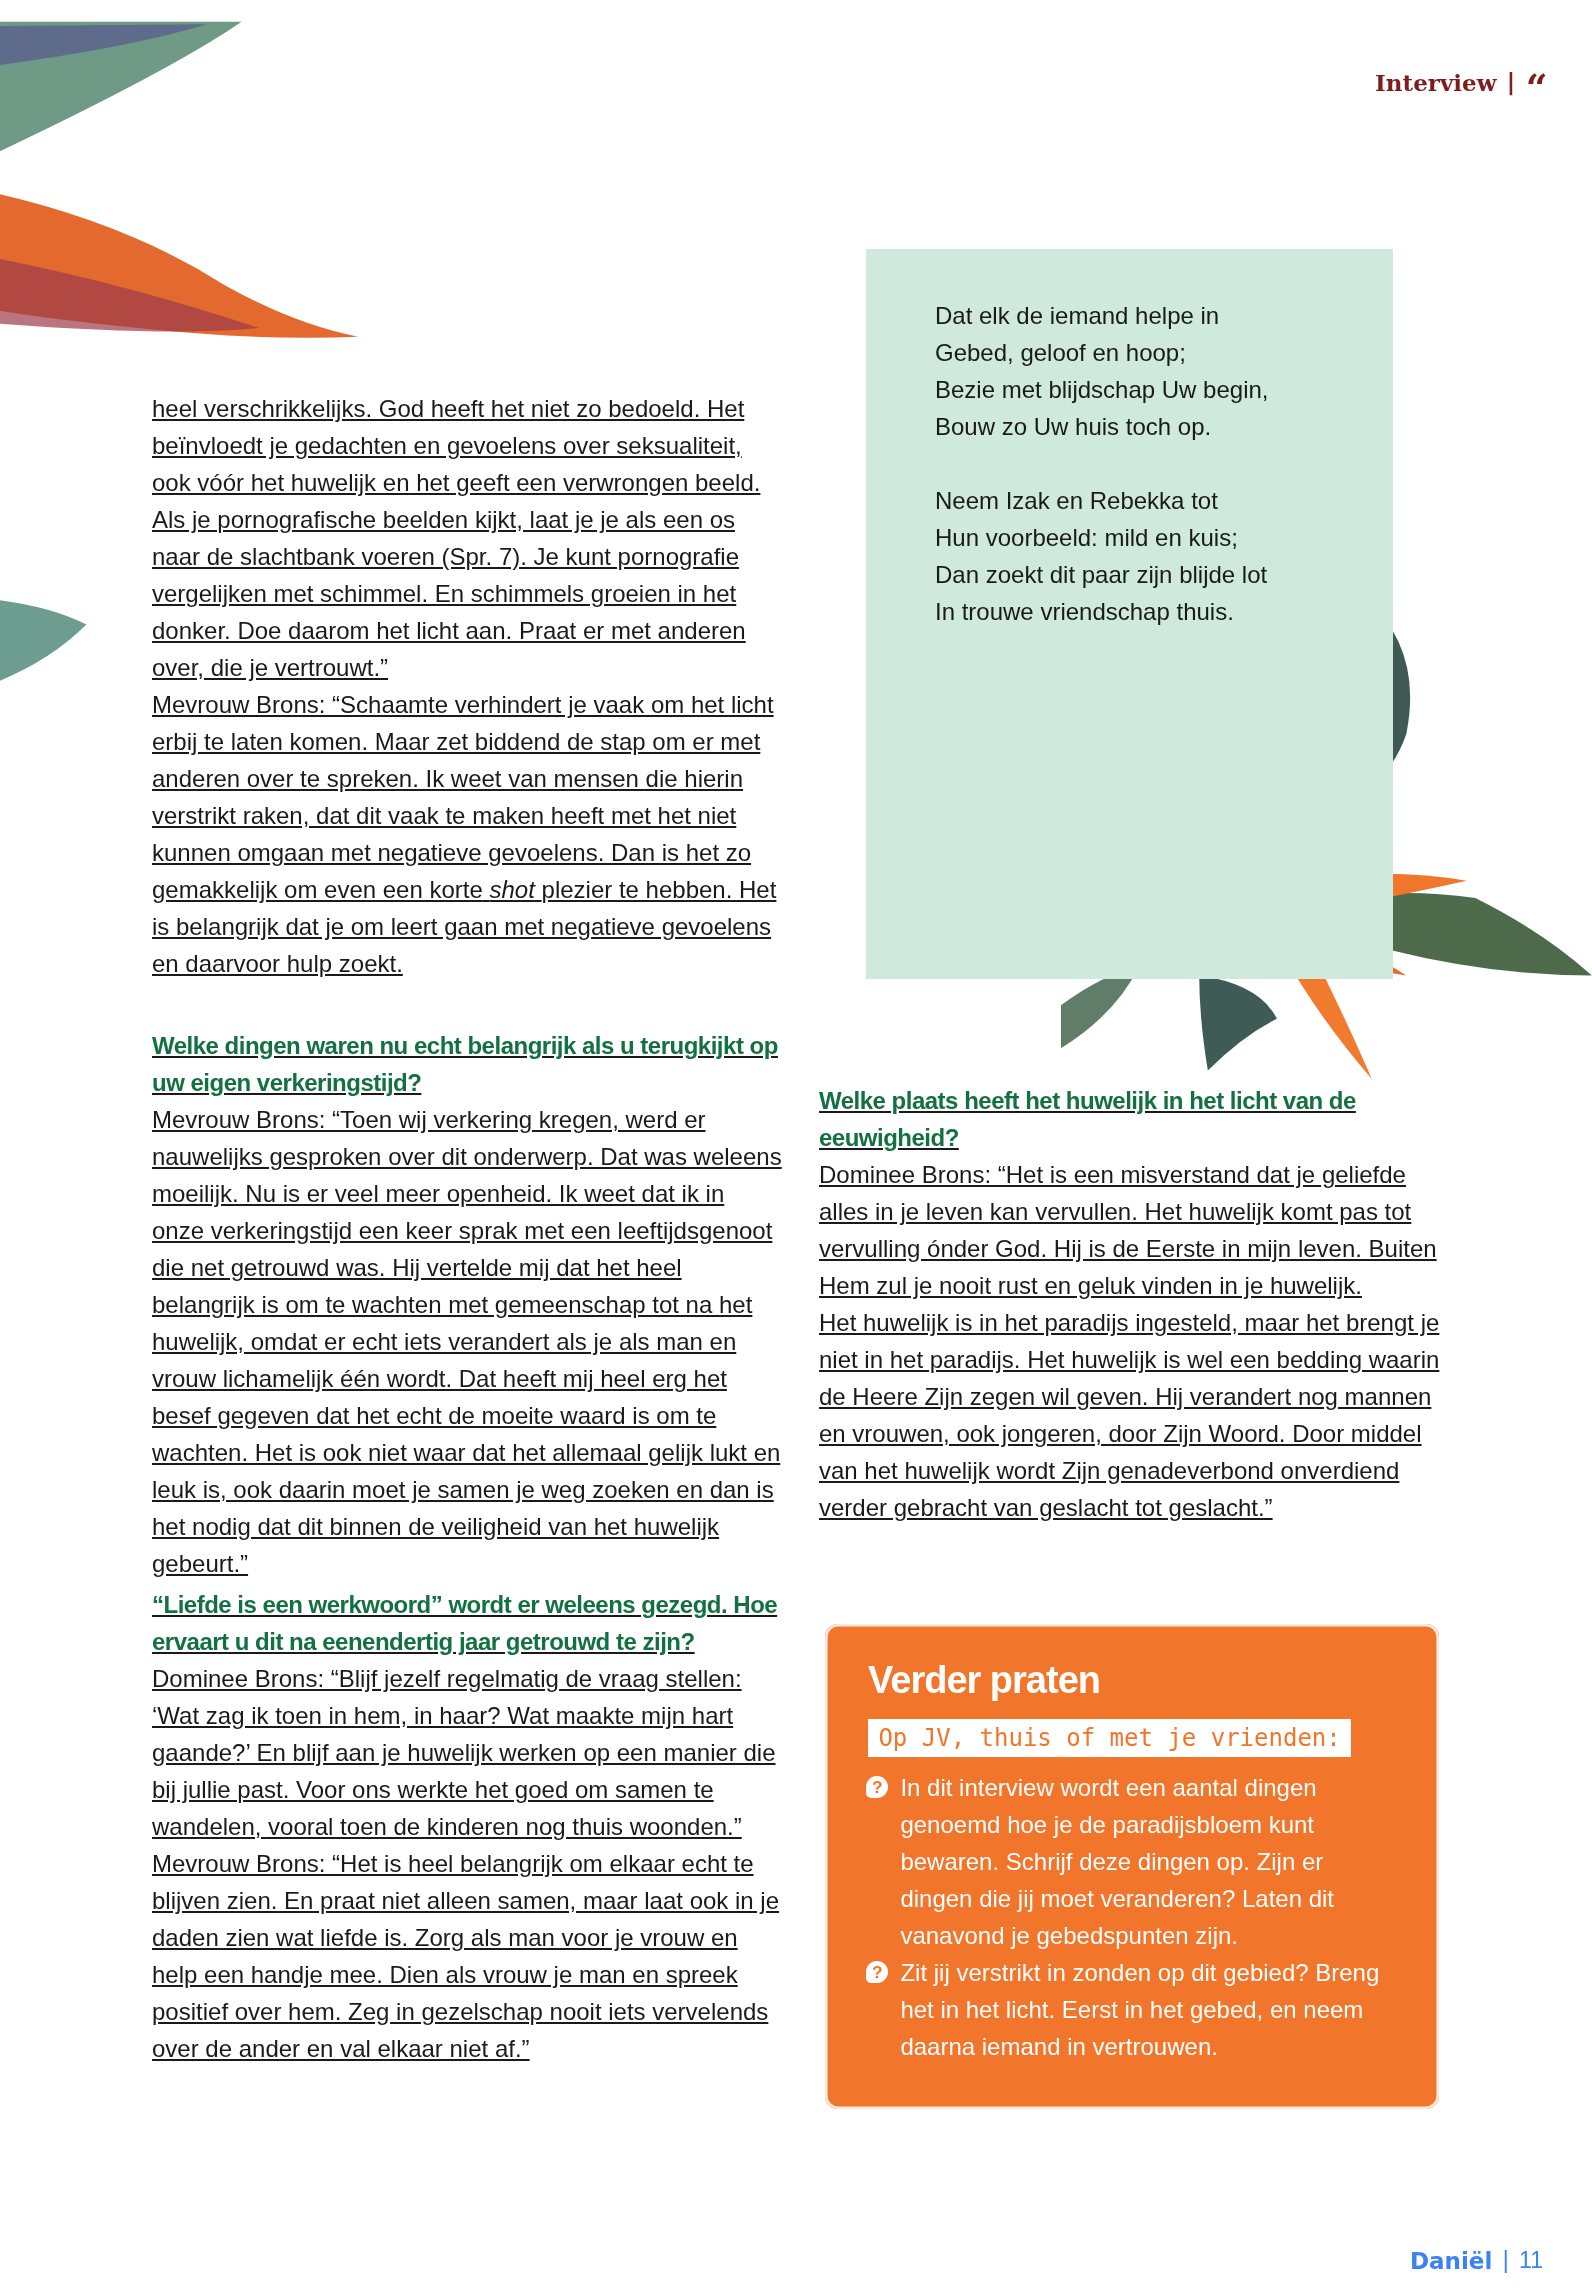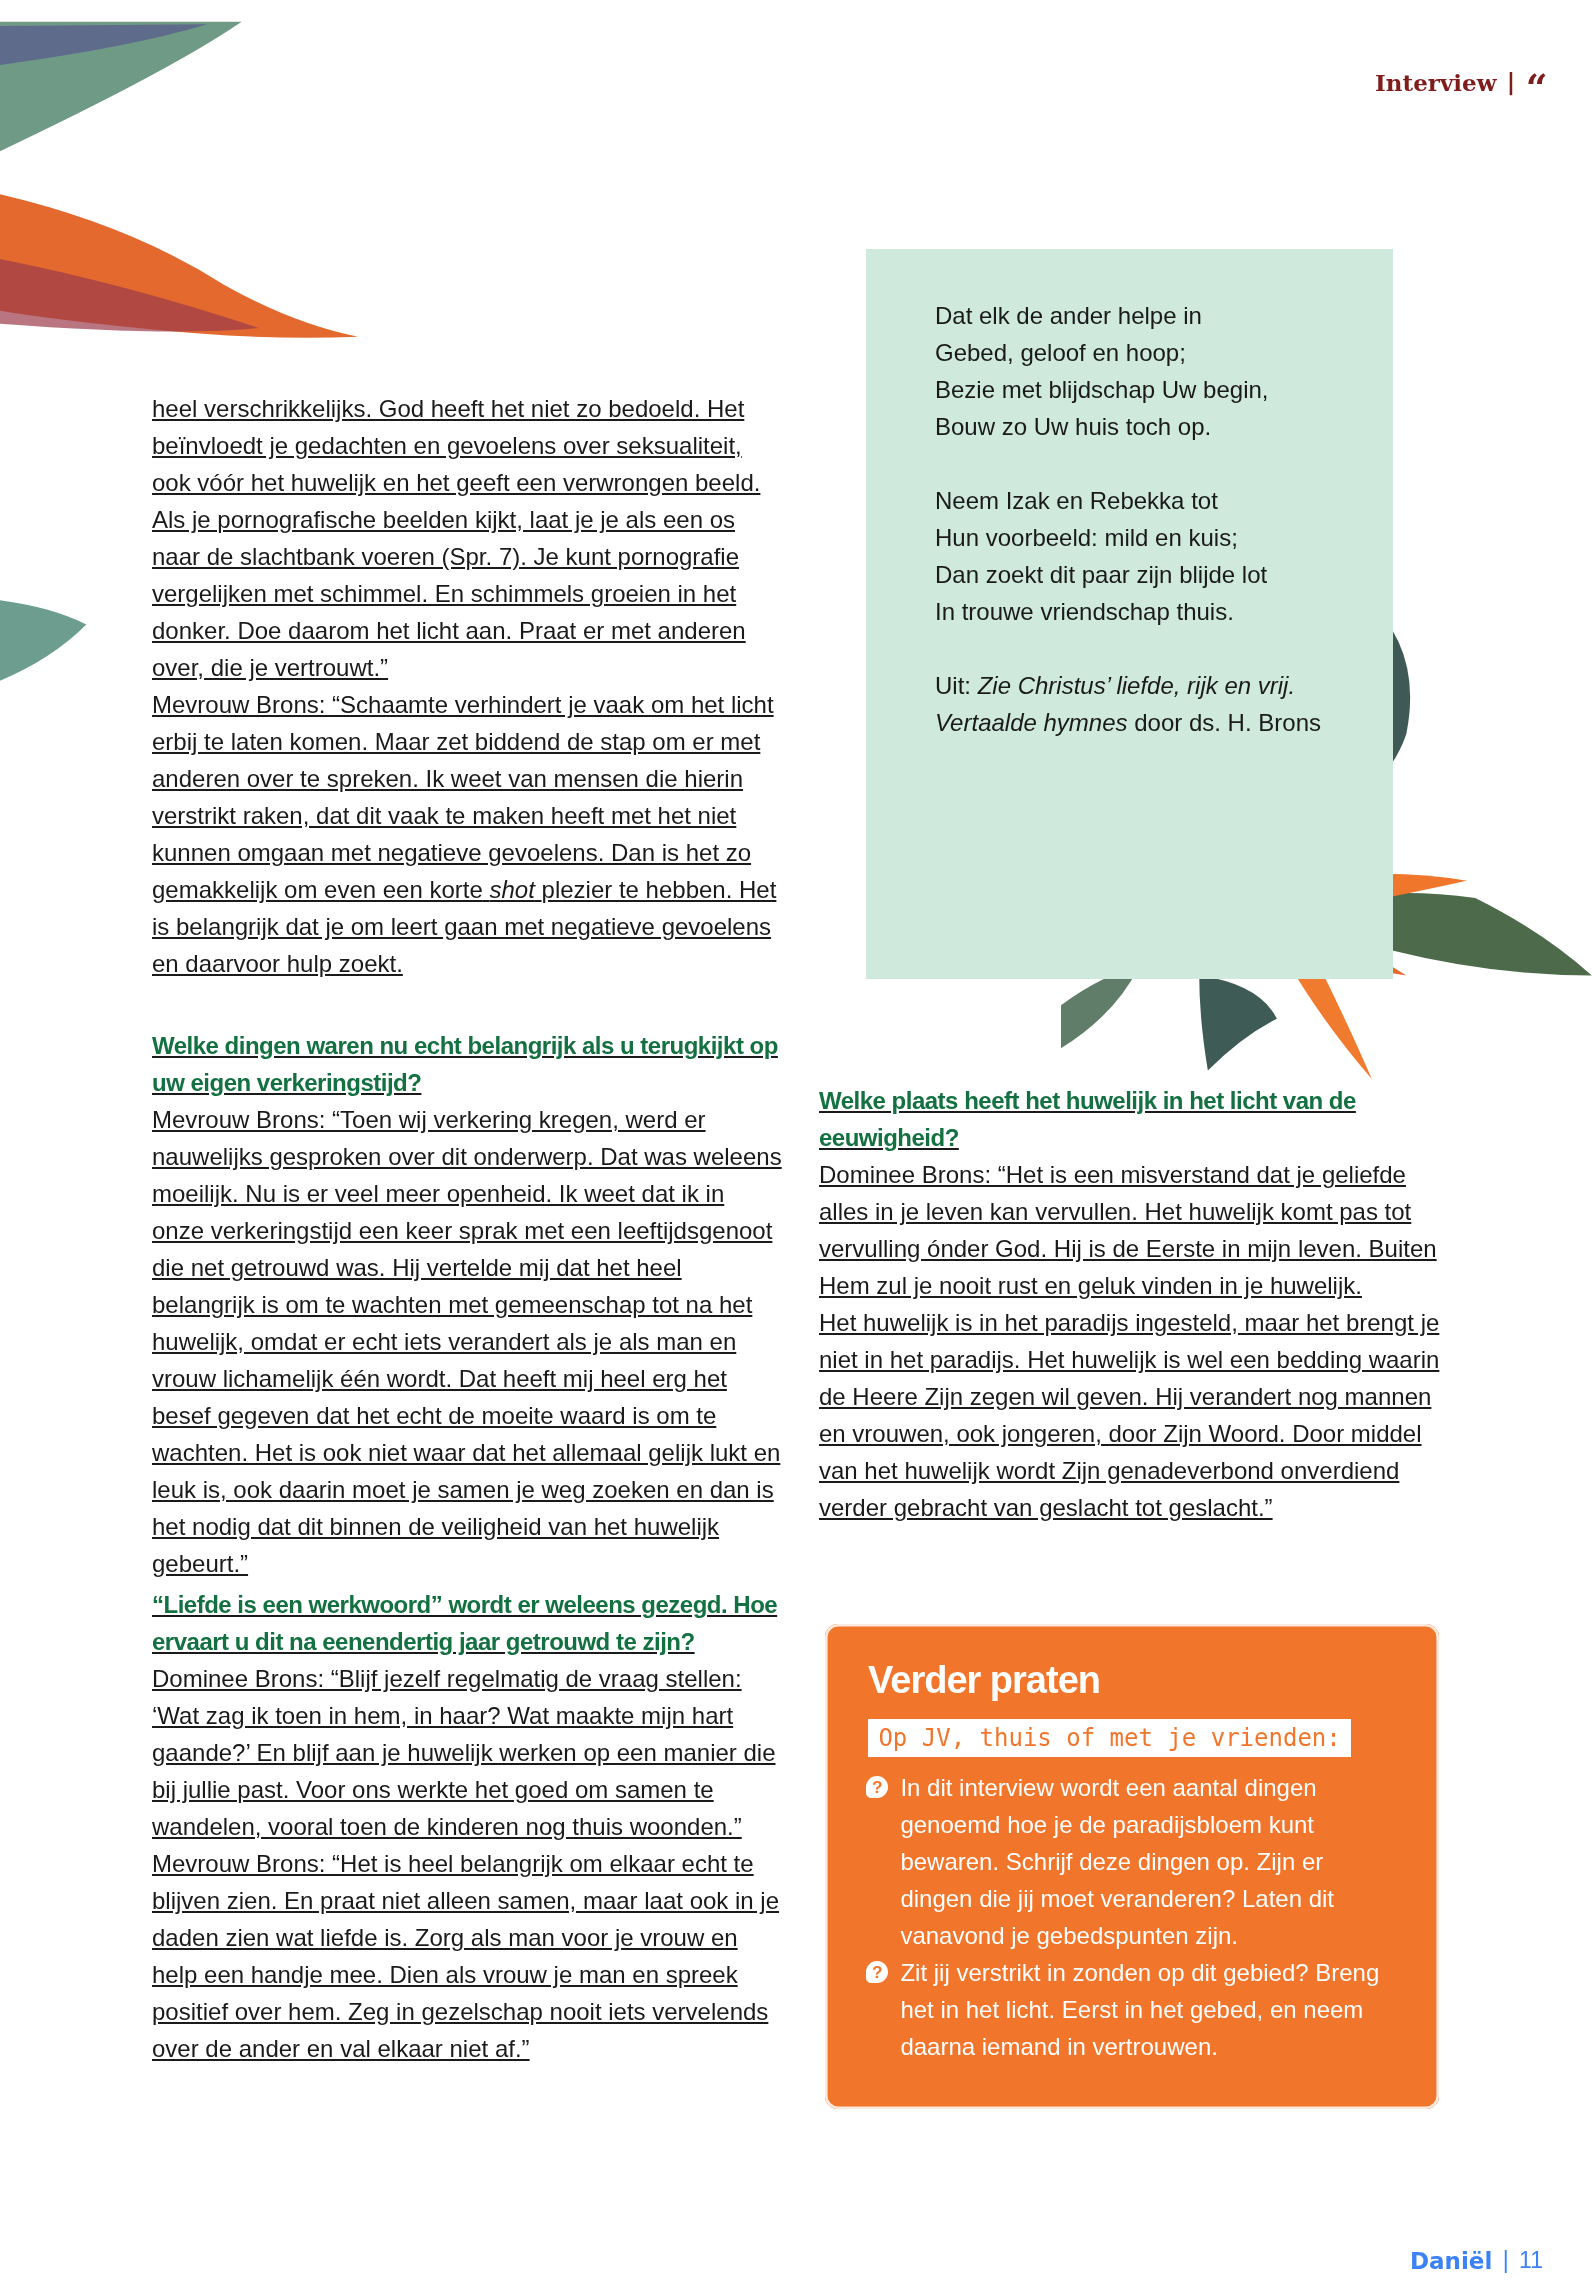--- a/index.html
+++ b/index.html
@@ -103,34 +103,30 @@
 
 <div class="col col-left b3">
   <p class="q">“Liefde is een werkwoord” wordt er weleens gezegd. Hoe ervaart u dit na eenendertig jaar getrouwd te zijn?</p>
   <p>Dominee Brons: “Blijf jezelf regelmatig de vraag stellen: ‘Wat zag ik toen in hem, in haar? Wat maakte mijn hart gaande?’ En blijf aan je huwelijk werken op een manier die bij jullie past. Voor ons werkte het goed om samen te wandelen, vooral toen de kinderen nog thuis woonden.”</p>
   <p>Mevrouw Brons: “Het is heel belangrijk om elkaar echt te blijven zien. En praat niet alleen samen, maar laat ook in je daden zien wat liefde is. Zorg als man voor je vrouw en help een handje mee. Dien als vrouw je man en spreek positief over hem. Zeg in gezelschap nooit iets vervelends over de ander en val elkaar niet af.”</p>
 </div>
 
 <div class="poem-box">
   <div class="poem">
     <div class="stanza">
-      <div>Dat elk de ander helpe in</div>
+      <div>Dat elk de iemand helpe in</div>
       <div>Gebed, geloof en hoop;</div>
       <div>Bezie met blijdschap Uw begin,</div>
       <div>Bouw zo Uw huis toch op.</div>
     </div>
     <div class="stanza">
       <div>Neem Izak en Rebekka tot</div>
       <div>Hun voorbeeld: mild en kuis;</div>
       <div>Dan zoekt dit paar zijn blijde lot</div>
       <div>In trouwe vriendschap thuis.</div>
-    </div>
-    <div>
-      <div><span>Uit: </span><em>Zie Christus’ liefde, rijk en vrij.</em></div>
-      <div><em>Vertaalde hymnes</em><span> door ds. H. Brons</span></div>
     </div>
   </div>
 </div>
 
 <div class="col col-right">
   <p class="q">Welke plaats heeft het huwelijk in het licht van de eeuwigheid?</p>
   <p>Dominee Brons: “Het is een misverstand dat je geliefde alles in je leven kan vervullen. Het huwelijk komt pas tot vervulling ónder God. Hij is de Eerste in mijn leven. Buiten Hem zul je nooit rust en geluk vinden in je huwelijk.</p>
   <p>Het huwelijk is in het paradijs ingesteld, maar het brengt je niet in het paradijs. Het huwelijk is wel een bedding waarin de Heere Zijn zegen wil geven. Hij verandert nog mannen en vrouwen, ook jongeren, door Zijn Woord. Door middel van het huwelijk wordt Zijn genadeverbond onverdiend verder gebracht van geslacht tot geslacht.”</p>
 </div>
 

